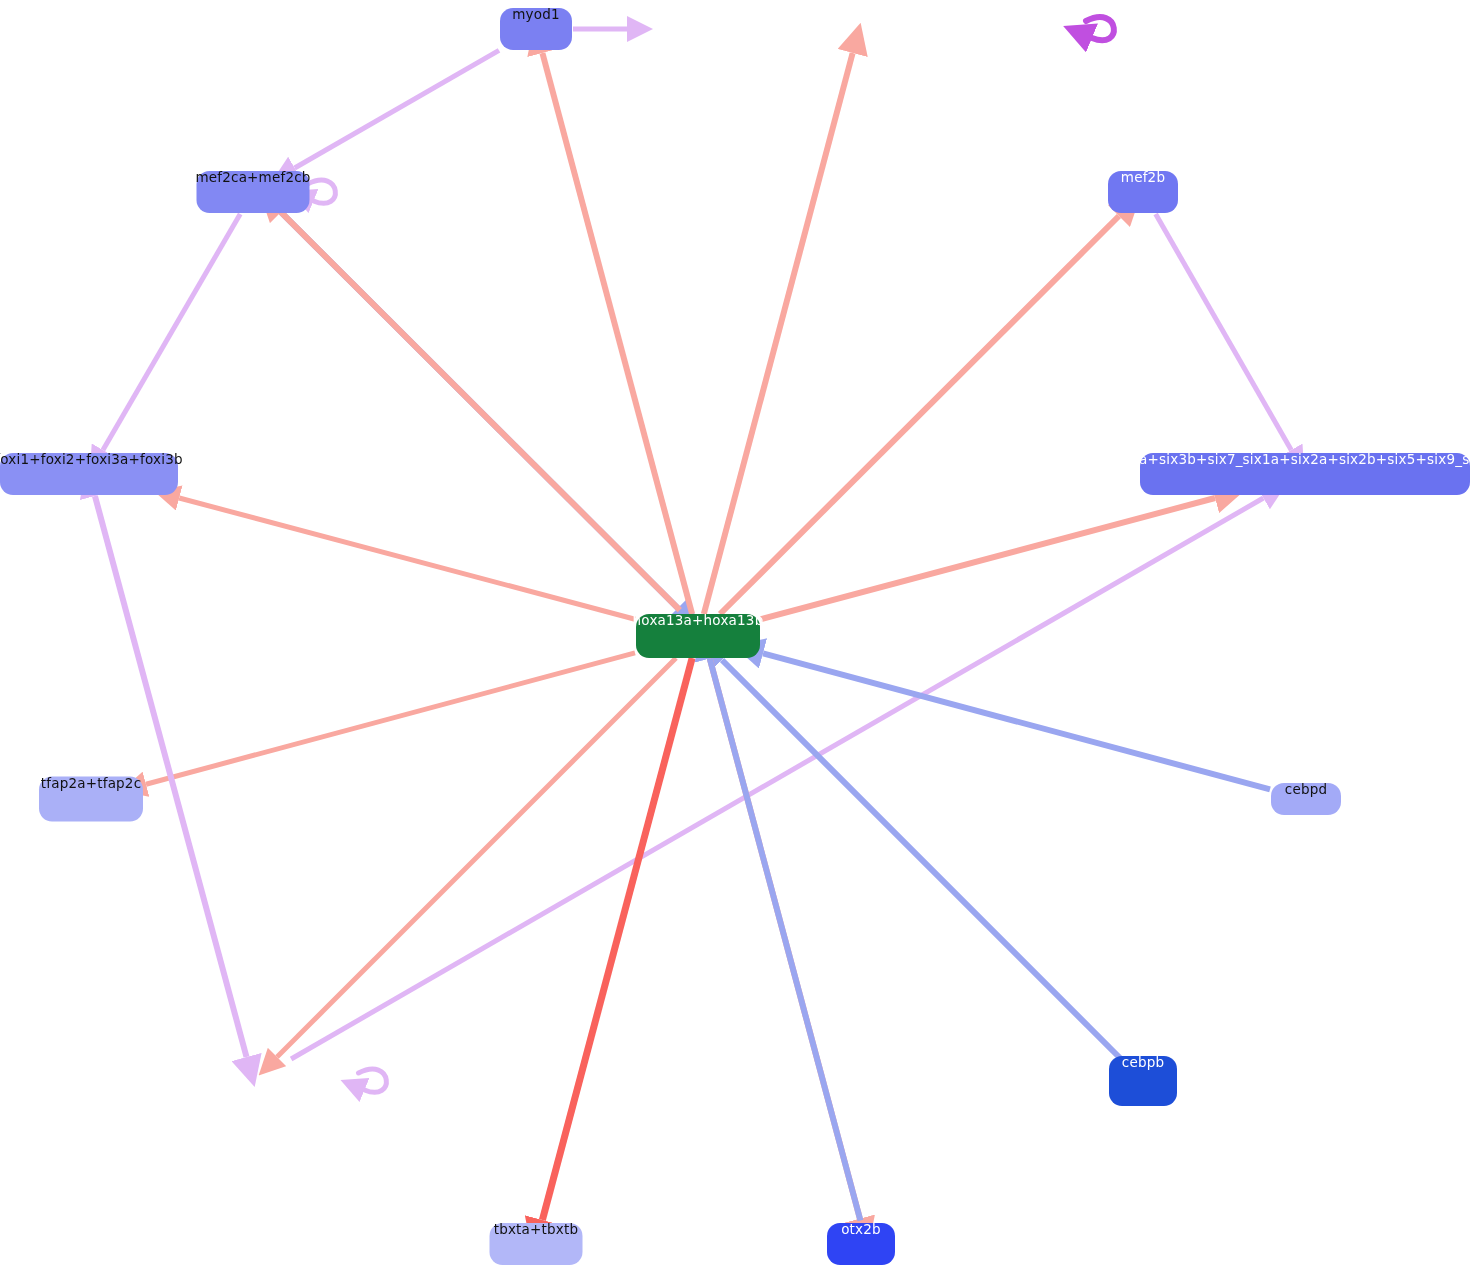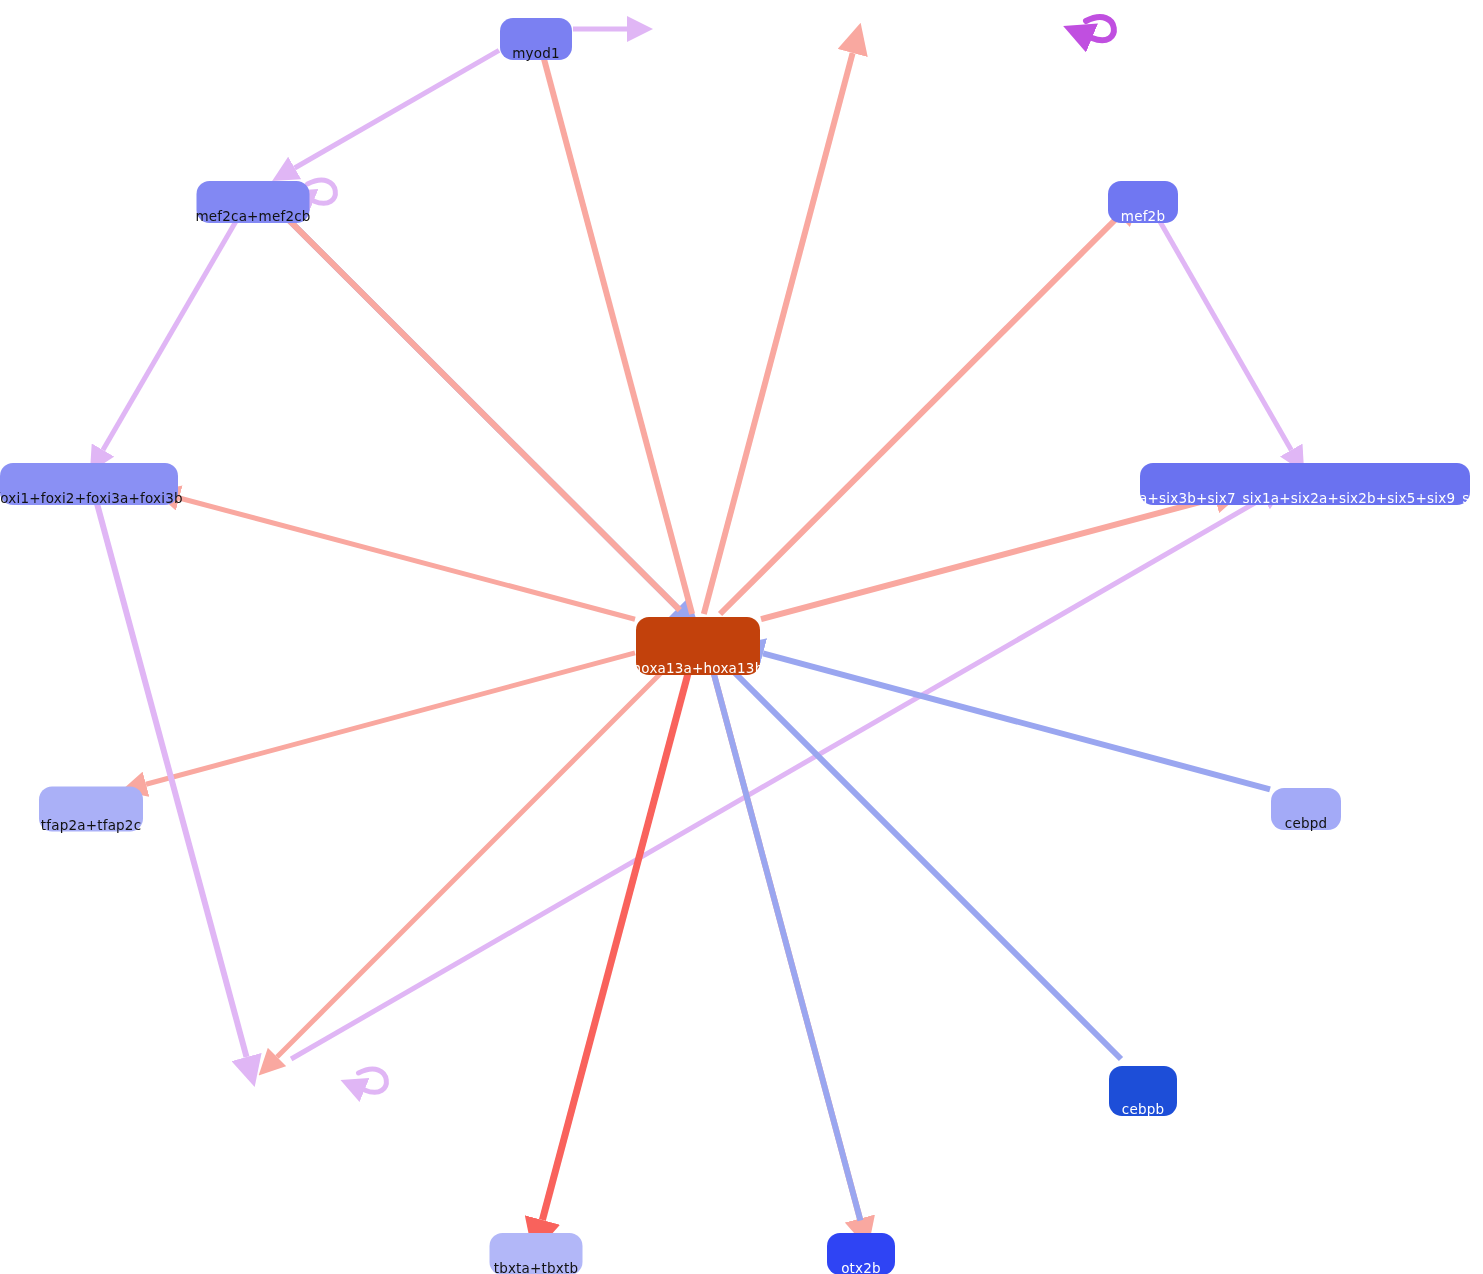--- a/index.html
+++ b/index.html
@@ -28,30 +28,29 @@
     position: absolute;
     left: 0;
     top: 0;
     width: 1483px;
     height: 1274px;
   }
   .node {
     position: absolute;
     box-sizing: border-box;
     display: flex;
-    align-items: flex-end;
+    align-items: flex-start;
     justify-content: center;
     border-radius: 13px;
     font-size: 13.5px;
     letter-spacing: 0.2px;
     white-space: nowrap;
     padding: 0 12px;
     transform: translate(-50%, -50%);
     line-height: 1;
-    margin-top: 10px;
   }
 </style>
 </head>
 <body>
 
 <div id="canvas">
   <svg id="edge-layer" viewBox="0 0 1483 1274" xmlns="http://www.w3.org/2000/svg">
       <defs>
         <marker id="arw0" viewBox="0 0 10 10" refX="0" refY="5" markerWidth="5.2" markerHeight="5.2" orient="auto" markerUnits="strokeWidth">
           <path d="M 0 0 L 10 5 L 0 10 z" fill="#e0b6f5"></path>
@@ -105,27 +104,27 @@
       </div>
       <div class="node" style="left: 1143px; top: 192px; width: 70px; height: 42px; background: rgb(112, 119, 242); color: rgb(255, 255, 255);">
         <span>mef2b</span>
       </div>
       <div class="node" style="left: 89px; top: 474px; width: 178px; height: 42px; background: rgb(138, 144, 244); color: rgb(17, 17, 17);">
         <span>foxi1+foxi2+foxi3a+foxi3b</span>
       </div>
       <div class="node" style="left: 1305px; top: 474px; width: 330px; height: 42px; background: rgb(106, 114, 240); color: rgb(255, 255, 255);">
         <span>six3a+six3b+six7_six1a+six2a+six2b+six5+six9_six1b</span>
       </div>
-      <div class="node" style="left: 698px; top: 636px; width: 124px; height: 58px; background: #c2410c; color: rgb(255, 255, 255);">
+      <div class="node" style="left: 698px; top: 636px; width: 124px; height: 44px; background: #15803d; color: rgb(255, 255, 255);">
         <span>hoxa13a+hoxa13b</span>
       </div>
       <div class="node" style="left: 91px; top: 799px; width: 104px; height: 45px; background: rgb(170, 176, 247); color: rgb(17, 17, 17);">
         <span>tfap2a+tfap2c</span>
       </div>
-      <div class="node" style="left: 1306px; top: 799px; width: 70px; height: 42px; background: rgb(163, 170, 247); color: rgb(17, 17, 17);">
+      <div class="node" style="left: 1306px; top: 799px; width: 70px; height: 32px; background: rgb(163, 170, 247); color: rgb(17, 17, 17);">
         <span>cebpd</span>
       </div>
       <div class="node" style="left: 1143px; top: 1081px; width: 68px; height: 50px; background: #1d4ed8; color: rgb(255, 255, 255);">
         <span>cebpb</span>
       </div>
       <div class="node" style="left: 536px; top: 1244px; width: 93px; height: 42px; background: rgb(178, 183, 248); color: rgb(17, 17, 17);">
         <span>tbxta+tbxtb</span>
       </div>
       <div class="node" style="left: 861px; top: 1244px; width: 68px; height: 42px; background: rgb(47, 68, 244); color: rgb(255, 255, 255);">
         <span>otx2b</span>

